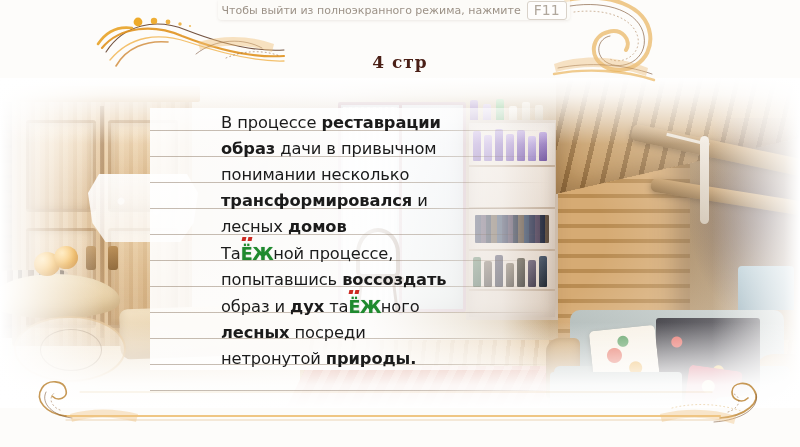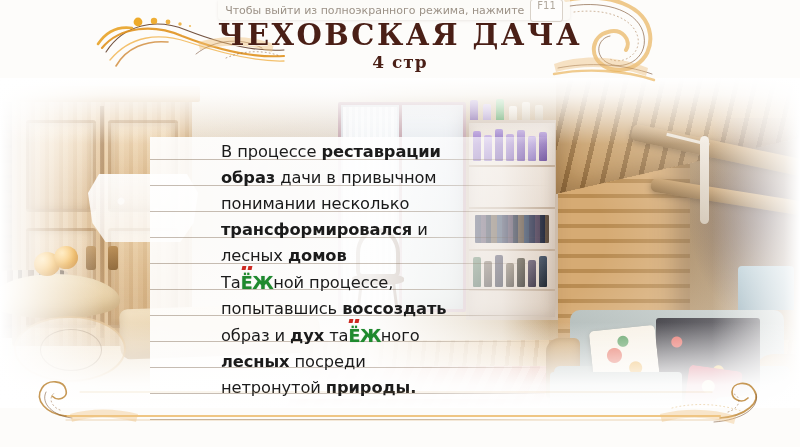--- a/index.html
+++ b/index.html
@@ -323,21 +323,20 @@
   }
   .ph-haze{
     position:absolute; inset:0; pointer-events:none;
     background:radial-gradient(78% 92% at 46% 48%, rgba(255,255,255,0) 38%, rgba(255,255,255,.55) 78%, rgba(255,255,255,.92) 100%);
   }
 
   
   .textpanel{
     position:absolute; left:150px; top:108px; width:400px; height:262px;
     background:linear-gradient(90deg, rgba(255,255,255,.90) 0%, rgba(255,255,255,.93) 55%, rgba(255,255,255,.55) 88%, rgba(255,255,255,0) 100%);
-    margin-top:29px;
   }
   .rules{ position:absolute; inset:0; }
   .rule{
     position:absolute; left:0; width:100%; height:1px;
     background:linear-gradient(90deg, rgba(140,120,100,.50) 0%, rgba(140,120,100,.42) 70%, rgba(140,120,100,0) 100%);
   }
   .bodytext{
     position:absolute; left:71px; top:2px; width:330px;
     font-family:"DejaVu Sans", sans-serif;
     font-size:16.3px;
@@ -404,25 +403,25 @@
     box-shadow:0 1px 3px rgba(120,100,80,.12);
   }
   .fstext{
     font-family:"DejaVu Sans", sans-serif;
     font-size:11px;
     color:#9c9287;
     white-space:nowrap;
   }
   .fskey{
     font-family:"DejaVu Sans", sans-serif;
-    font-size:10px;
+    font-size:14px;
     color:#b0a79c;
     border:1px solid #d9d2c9;
     border-radius:3px;
-    padding:1px 6px 10px;
+    padding:1px 6px 2px;
     background:rgba(255,255,255,.55);
     line-height:1;
   }
 </style>
 </head>
 <body>
 
 <div id="stage">
 
   <div class="photo">
@@ -580,21 +579,20 @@
       <g fill="none" stroke-linecap="round">
         <path d="M18,8 C62,0 98,14 102,42 C106,70 76,86 56,74 C40,64 44,44 60,40 C74,36 84,48 78,58" stroke="#e8b35c" stroke-width="4" opacity=".7"></path>
         <path d="M22,14 C60,8 92,20 96,44 C100,68 74,80 58,70 C46,62 50,46 62,44" stroke="#7a5230" stroke-width=".9" opacity=".7"></path>
         <path d="M26,20 C58,16 86,26 90,46 C93,64 72,74 60,66" stroke="#9c6c3c" stroke-width=".7" stroke-dasharray="1 3" opacity=".75"></path>
         <path d="M10,76 C40,70 76,72 104,82" stroke="#6b4026" stroke-width=".9" opacity=".6"></path>
         <path d="M6,82 C38,76 76,78 106,88" stroke="#e9b055" stroke-width="2.4" opacity=".65"></path>
       </g>
       <path d="M6,72 C34,62 70,64 100,76 L98,84 C70,74 36,72 8,80 Z" fill="#eec281" opacity=".45"></path>
     </svg>
 
-    <div class="title">ЧЕХОВСКАЯ ДАЧА</div>
     <div class="subtitle">4 стр</div>
   </div>
 
   <svg class="orn orn-bottom" viewBox="0 0 760 64">
     <g fill="none" stroke-linecap="round">
       <path d="M46,42 L700,42" stroke="#e9b45c" stroke-width="2.2" opacity=".75"></path>
       <path d="M46,46 L700,46" stroke="#c98b2e" stroke-width=".7" opacity=".5"></path>
       <path d="M60,18 L692,18" stroke="#d9a957" stroke-width=".6" opacity=".35"></path>
       <path d="M46,42 C26,40 14,26 22,14 C28,5 44,6 46,16 C48,24 38,28 32,22" stroke="#b97f2c" stroke-width="1.6" opacity=".8"></path>
       <path d="M52,44 C34,42 20,30 26,18" stroke="#7a5230" stroke-width=".8" opacity=".7"></path>

